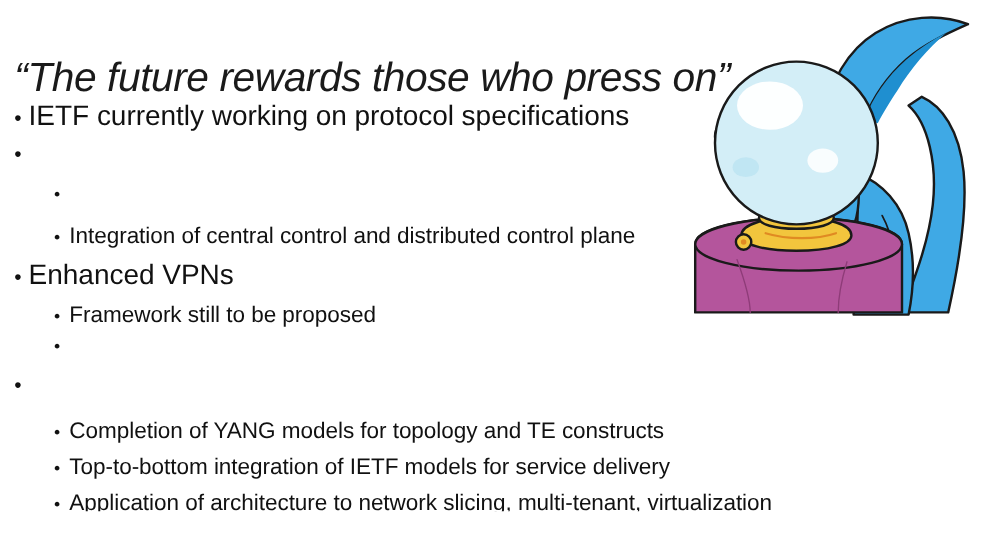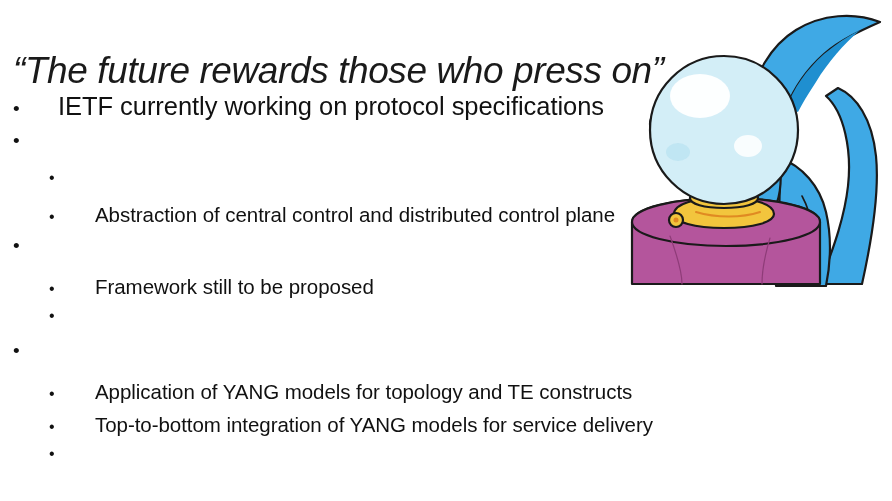--- a/index.html
+++ b/index.html
@@ -46,21 +46,20 @@
     color: #111111;
   }
   .bullet-mark {
     flex: 0 0 auto;
     text-align: left;
     color: #111111;
   }
   .bullet-text {
     flex: 0 1 auto;
     white-space: nowrap;
-    margin-left: 32px;
   }
 
   
   .lvl1 {
     font-size: 25.5px;
     height: 39px;
     padding-left: 13px;
   }
   .lvl1 .bullet-mark {
     width: 13px;
@@ -113,45 +112,47 @@
         <span class="bullet-text">IETF currently working on protocol specifications</span>
       </div>
       <div class="bullet-row lvl1">
         <span class="bullet-mark">•</span>
       </div>
       <div class="bullet-row lvl2">
         <span class="bullet-mark">•</span>
       </div>
       <div class="bullet-row lvl2">
         <span class="bullet-mark">•</span>
-        <span class="bullet-text">Abstraction of central control and distributed control plane</span>
-      </div>
-      <div class="bullet-row lvl1">
-        <span class="bullet-mark">•</span>
+        <span class="bullet-text">Integration of central control and distributed control plane</span>
+      </div>
+      <div class="bullet-row lvl1">
+        <span class="bullet-mark">•</span>
+        <span class="bullet-text">Enhanced VPNs</span>
       </div>
       <div class="bullet-row lvl2">
         <span class="bullet-mark">•</span>
         <span class="bullet-text">Framework still to be proposed</span>
       </div>
       <div class="bullet-row lvl2">
         <span class="bullet-mark">•</span>
       </div>
       <div class="bullet-row lvl1">
         <span class="bullet-mark">•</span>
       </div>
       <div class="bullet-row lvl2">
         <span class="bullet-mark">•</span>
-        <span class="bullet-text">Application of YANG models for topology and TE constructs</span>
-      </div>
-      <div class="bullet-row lvl2">
-        <span class="bullet-mark">•</span>
-        <span class="bullet-text">Top-to-bottom integration of YANG models for service delivery</span>
-      </div>
-      <div class="bullet-row lvl2">
-        <span class="bullet-mark">•</span>
+        <span class="bullet-text">Completion of YANG models for topology and TE constructs</span>
+      </div>
+      <div class="bullet-row lvl2">
+        <span class="bullet-mark">•</span>
+        <span class="bullet-text">Top-to-bottom integration of IETF models for service delivery</span>
+      </div>
+      <div class="bullet-row lvl2">
+        <span class="bullet-mark">•</span>
+        <span class="bullet-text">Application of architecture to network slicing, multi-tenant, virtualization</span>
       </div>
     </div>
 
   <div id="wizard-illustration">
     <svg viewBox="0 0 262 290" xmlns="http://www.w3.org/2000/svg" aria-hidden="true">
       <g stroke="#1A1A1A" stroke-width="2.2" stroke-linejoin="round" stroke-linecap="round">
 
         <path d="M196 96 C214 112 222 150 218 186 C214 222 200 256 190 284 L232 284 C240 248 250 196 246 156 C242 118 226 96 208 88 Z" fill="#3FA9E5"></path>
 
         <path d="M120 104 C124 76 140 46 166 30 C192 14 224 12 250 22 C232 30 210 40 194 54 C176 70 164 88 156 108 Z" fill="#3FA9E5"></path>

